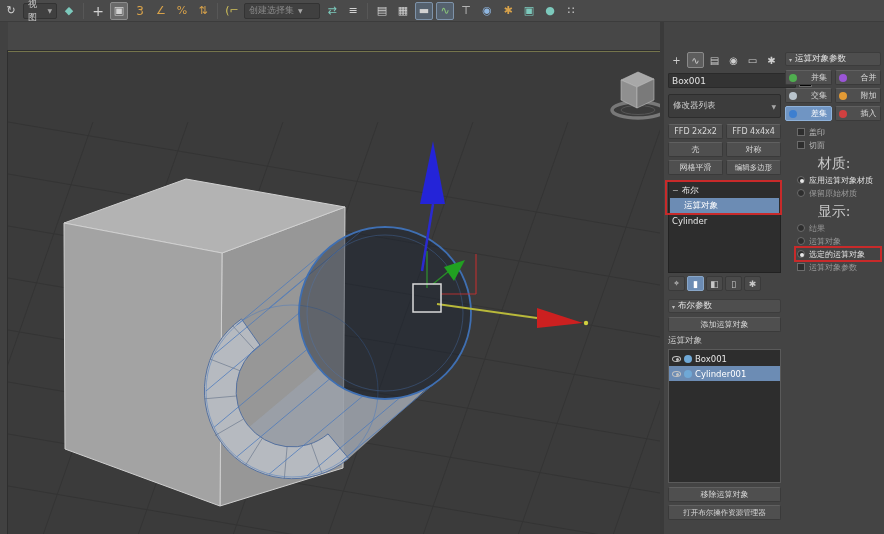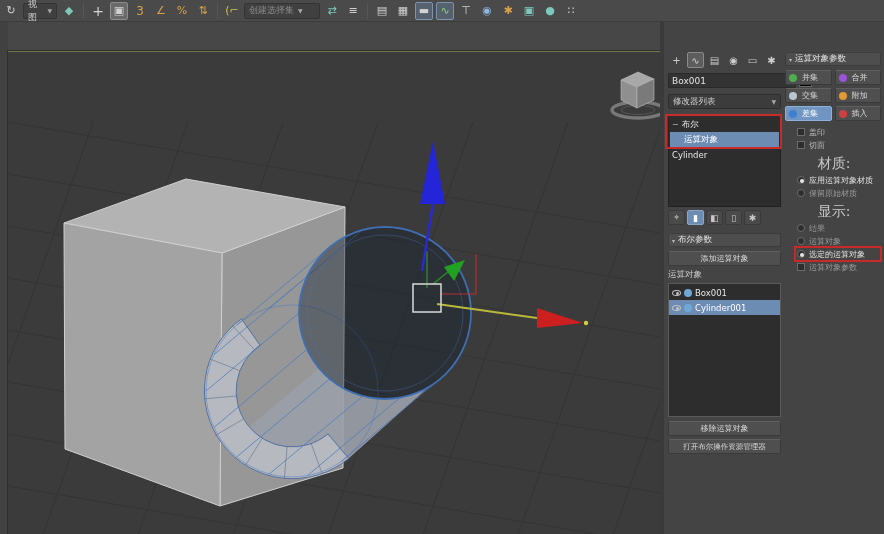--- a/index.html
+++ b/index.html
@@ -37,21 +37,21 @@
   .tabs{display:flex;gap:2px;margin-bottom:5px;}
   .tab{width:17px;height:16px;display:flex;align-items:center;justify-content:center;
     color:#cfcfcf;font-size:10px;border-radius:2px;}
   .tab.active{background:#5d5d5d;border:1px solid #8a8a8a;}
 
   .name-row{display:flex;gap:3px;margin-bottom:6px;align-items:center;}
   .name-input{flex:1;height:15px;background:#333333;border:1px solid #2a2a2a;color:#e3e3e3;
     font-size:9px;padding:0 3px;border-radius:1px;}
   .swatch{width:13px;height:13px;background:#050505;border:1px solid #6a6a6a;flex:0 0 auto;}
 
-  .dd{height:15px;background:#3c3c3c;border:1px solid #2d2d2d;border-radius:2px;color:#d0d0d0;
+  .dd{height:24px;background:#3c3c3c;border:1px solid #2d2d2d;border-radius:2px;color:#d0d0d0;
     font-size:8.5px;display:flex;align-items:center;justify-content:space-between;
     padding:0 4px;margin-bottom:6px;}
   .dd .caret{font-size:6px;color:#a8a8a8;}
 
   .mod-btns{display:grid;grid-template-columns:1fr 1fr;gap:3px;margin-bottom:6px;}
   .btn{height:15px;background:#4f4f4f;border:1px solid #3a3a3a;border-top-color:#606060;
     border-radius:2px;color:#d8d8d8;font-size:8px;display:flex;align-items:center;
     justify-content:center;white-space:nowrap;overflow:hidden;padding:0 1px;cursor:default;}
   .btn.wide{width:100%;margin-bottom:3px;}
   .btn.tiny{font-size:7.5px;}
@@ -83,21 +83,21 @@
     color:#e6e6e6;margin-bottom:4px;padding-top:1px;}
   .op-row{height:15px;display:flex;align-items:center;gap:3px;padding:0 3px;white-space:nowrap;}
   .op-row.selected{background:#6c8cb4;color:#fff;}
   .eye{width:9px;height:6px;border:1px solid #c4c4c4;border-radius:50%;position:relative;flex:0 0 auto;}
   .eye::after{content:"";position:absolute;left:2.5px;top:1px;width:3px;height:3px;border-radius:50%;background:#c4c4c4;}
   .ball{width:8px;height:8px;border-radius:50%;flex:0 0 auto;}
 
   
   .ops-grid{display:grid;grid-template-columns:1fr 1fr;gap:3px;margin-bottom:5px;}
   .op-btn{height:15px;background:#4f4f4f;border:1px solid #3a3a3a;border-top-color:#606060;
-    border-radius:2px;color:#d8d8d8;font-size:8px;display:flex;align-items:center;gap:5px;
+    border-radius:2px;color:#d8d8d8;font-size:8px;display:flex;align-items:center;gap:14px;
     padding:0 3px;white-space:nowrap;overflow:hidden;cursor:default;}
   .op-btn.selected{background:#7095c3;border-color:#8fb2da;color:#fff;text-align:right;}
   .chk-row,.rad-row{display:flex;align-items:center;gap:4px;height:12px;margin:1px 0 1px 12px;
     font-size:8px;color:#b9b9b9;white-space:nowrap;}
   .rad-row.bright{color:#e2e2e2;}
   .rad-row.dim,.chk-row.dim{color:#9a9a9a;}
   .chk{width:8px;height:8px;background:#2e2e2e;border:1px solid #6b6b6b;flex:0 0 auto;}
   .rad{width:8px;height:8px;background:#2e2e2e;border:1px solid #6b6b6b;border-radius:50%;
     flex:0 0 auto;position:relative;}
   .rad.on::after{content:"";position:absolute;left:2px;top:2px;width:4px;height:4px;
@@ -249,20 +249,28 @@
         <div class="name-row">
           <input class="name-input" value="Box001" style="">
           <span class="swatch"></span>
         </div>
 
         <div class="dd">
           <span>修改器列表</span>
           <span class="caret">▼</span>
         </div>
 
+        <div class="mod-btns">
+          <span class="btn">FFD 2x2x2</span>
+          <span class="btn">FFD 4x4x4</span>
+          <span class="btn">壳</span>
+          <span class="btn">对称</span>
+          <span class="btn">网格平滑</span>
+          <span class="btn tiny">编辑多边形</span>
+        </div>
 
         <div class="stack-list">
           <div class="rel">
             <div class="stack-row">
               <span class="expander">−</span>
               <span>布尔</span>
             </div>
             <div class="stack-row selected indent">
               <span>运算对象</span>
             </div>

